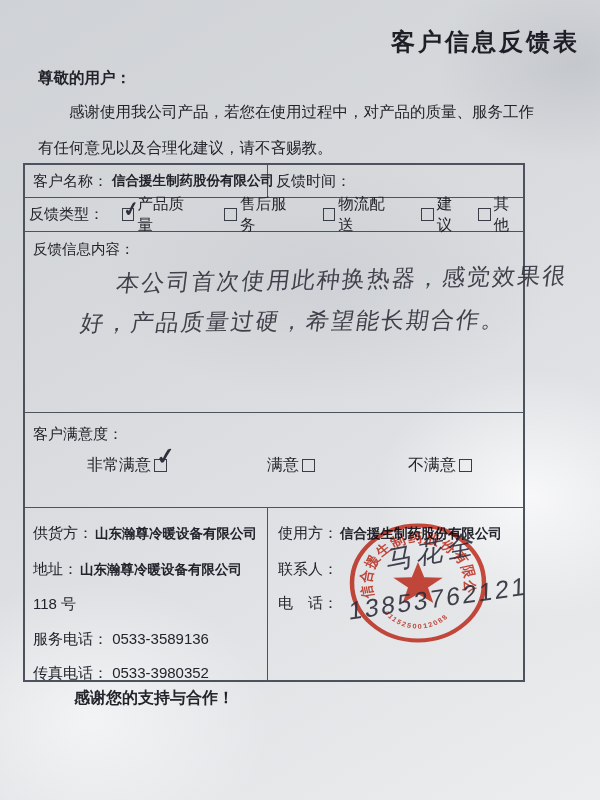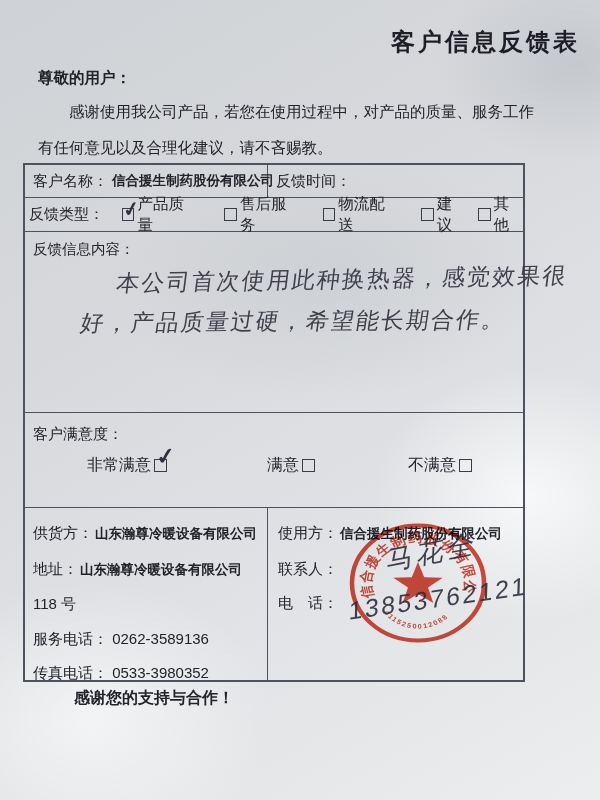--- a/index.html
+++ b/index.html
@@ -164,21 +164,21 @@
           <span class="lbl">供货方：</span><span class="company">山东瀚尊冷暖设备有限公司</span>
         </div>
         <div class="info-line">
           <span class="lbl">地址：</span><span class="company">山东瀚尊冷暖设备有限公司</span>
         </div>
         <div class="info-line">
           <span class="val">118 号</span>
         </div>
         <div class="info-line">
           <span class="lbl">服务电话：</span>
-          <span class="val">0262-3589136</span>
+          <span class="val">0533-3589136</span>
         </div>
         <div class="info-line">
           <span class="lbl">传真电话：</span>
           <span class="val">0533-3980352</span>
         </div>
       </div>
       <div class="cell c-right">
         <div class="info-line">
           <span class="lbl">使用方：</span><span class="company">信合援生制药股份有限公司</span>
         </div>

